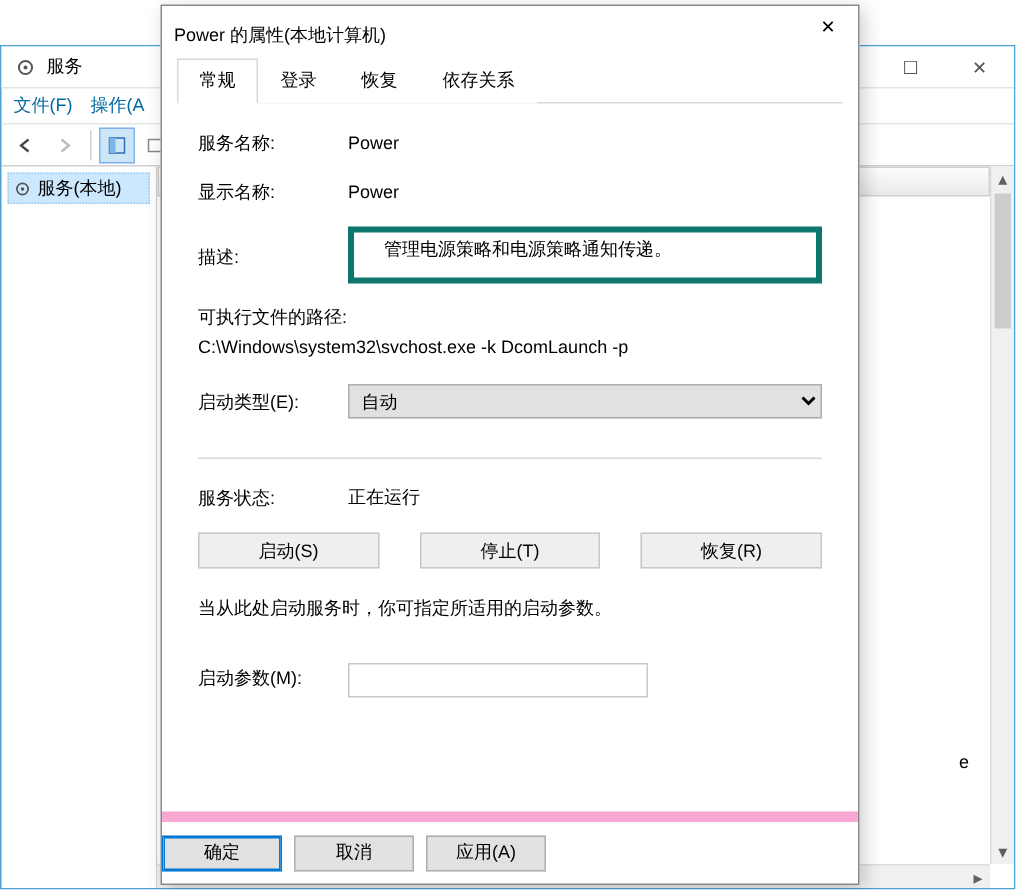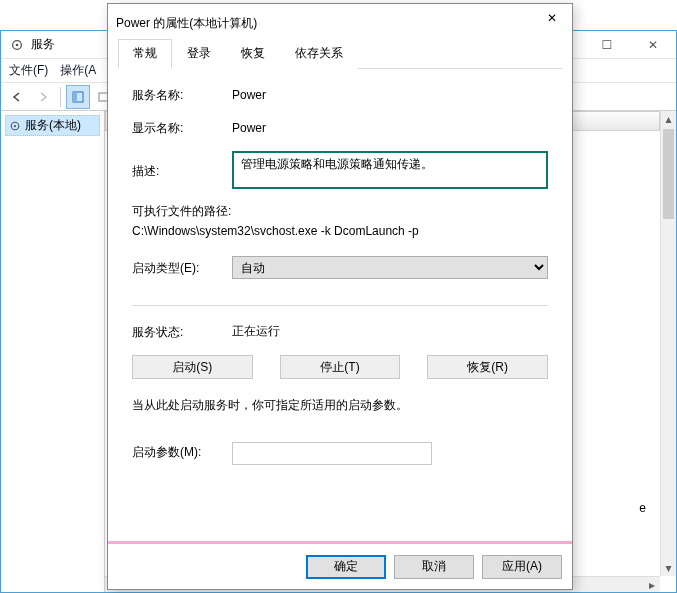--- a/index.html
+++ b/index.html
@@ -3,21 +3,21 @@
 <meta charset="utf-8">
 <style>
 *{box-sizing:border-box;margin:0;padding:0;font-family:"Microsoft YaHei","Segoe UI",sans-serif;font-size:12px;color:#000}
 body{background:#fff;width:677px;height:593px;overflow:hidden;position:relative}
 .bgwin{position:absolute;top:30px;left:0;width:677px;height:563px;border:1px solid #4da0d6;background:#fff}
 .bgwin .titlebar{height:28px;background:#fff;display:flex;align-items:center;padding-left:8px;border-bottom:1px solid #e5e5e5}
 .bgwin .titlebar .gear{width:16px;height:16px;margin-right:6px;display:flex;align-items:center;justify-content:center}
 .bgwin .winctrls{position:absolute;right:0;top:0;display:flex}
 .bgwin .winctrls div{width:46px;height:28px;display:flex;align-items:center;justify-content:center;color:#555}
 .bgwin .menubar{height:24px;display:flex;align-items:center;padding-left:8px;border-bottom:1px solid #e5e5e5;gap:12px}
-.bgwin .menubar span{color:#0f172a}
+.bgwin .menubar span{color:#0369a1}
 .bgwin .toolbar{height:28px;display:flex;align-items:center;padding-left:4px;border-bottom:1px solid #d0d0d0;gap:2px}
 .bgwin .tbtn{width:24px;height:24px;display:flex;align-items:center;justify-content:center;border:1px solid transparent}
 .bgwin .tbtn.sel{border:1px solid #7eb4ea;background:#cde6f7}
 .bgwin .body{display:flex;height:calc(100% - 80px)}
 .bgwin .tree{width:104px;border-right:1px solid #d0d0d0;padding:4px}
 .bgwin .tree .node{display:flex;align-items:center;gap:4px;background:#cce8ff;border:1px dotted #99c9ef;padding:1px 3px}
 .bgwin .main{flex:1;position:relative;background:#fff}
 .bgwin .mainhead{position:absolute;top:0;left:0;right:16px;height:20px;background:linear-gradient(#fdfdfd,#e9e9e9);border:1px solid #d0d0d0}
 .bgwin .mainlist{position:absolute;top:21px;left:0;right:16px;bottom:20px;background:#fff}
 .bgwin .e{position:absolute;right:30px;top:390px;font-size:12px}
@@ -30,27 +30,27 @@
 .dialog{position:absolute;top:3px;left:107px;width:466px;height:587px;background:#fff;border:1px solid #888;box-shadow:3px 3px 12px rgba(0,0,0,0.2)}
 .dialog .dtitle{height:28px;display:flex;align-items:flex-end;padding-left:8px}
 .dialog .dclose{position:absolute;right:0;top:0;width:40px;height:28px;display:flex;align-items:center;justify-content:center}
 .dialog .tabs{margin:6px 10px 0 10px;display:flex;border-bottom:1px solid #d9d9d9}
 .dialog .tab{padding:5px 14px 6px 14px;border:1px solid transparent;position:relative;top:1px;background:#fff}
 .dialog .tab.active{border:1px solid #d9d9d9;border-bottom:1px solid #fff}
 .dialog .content{padding:16px 24px 0 24px}
 .dialog .row{display:flex;margin-bottom:14px;align-items:center}
 .dialog .lbl{width:100px;padding-top:2px}
 .dialog .val{flex:1}
-.dialog .descbox{flex:1;height:38px;border:2px solid #0f766e;padding:3px 7px;background:#fff;overflow:hidden}
+.dialog .descbox{flex:1;height:38px;border:4px solid #0f766e;padding:3px 20px;background:#fff;overflow:hidden}
 .dialog .sep{height:1px;background:#d9d9d9;margin:8px 0 16px 0}
 .dialog select{width:100%;height:23px;border:1px solid #adadad;background:#e1e1e1;font-size:12px;padding-left:4px}
 .dialog .btns4{display:flex;gap:27px;margin:14px 0 18px 0}
 .dialog .btns4 button{flex:1;height:24px;border:1px solid #c8c8c8;background:#efefef;color:#9e9e9e}
 .dialog .paraminput{width:200px;height:23px;border:1px solid #c8c8c8;background:#fff}
-.dialog .footer{position:absolute;bottom:0;left:0;right:0;height:48px;border-top:3px solid #f9a8d4;display:flex;justify-content:flex-end;align-items:center;padding-right:10px;gap:8px}
+.dialog .footer{position:absolute;bottom:0;left:0;right:0;height:48px;border-top:7px solid #f9a8d4;display:flex;align-items:center;padding-right:10px;gap:8px}
 .dialog .footer button{width:80px;height:24px;border:1px solid #adadad;background:#e1e1e1}
 .dialog .footer button.primary{border:1px solid #0078d7;box-shadow:0 0 0 1px #0078d7 inset}
 svg{display:block}
 </style>
 </head>
 <body>
 
 <div class="bgwin">
   <div class="titlebar">
     <span class="gear">

